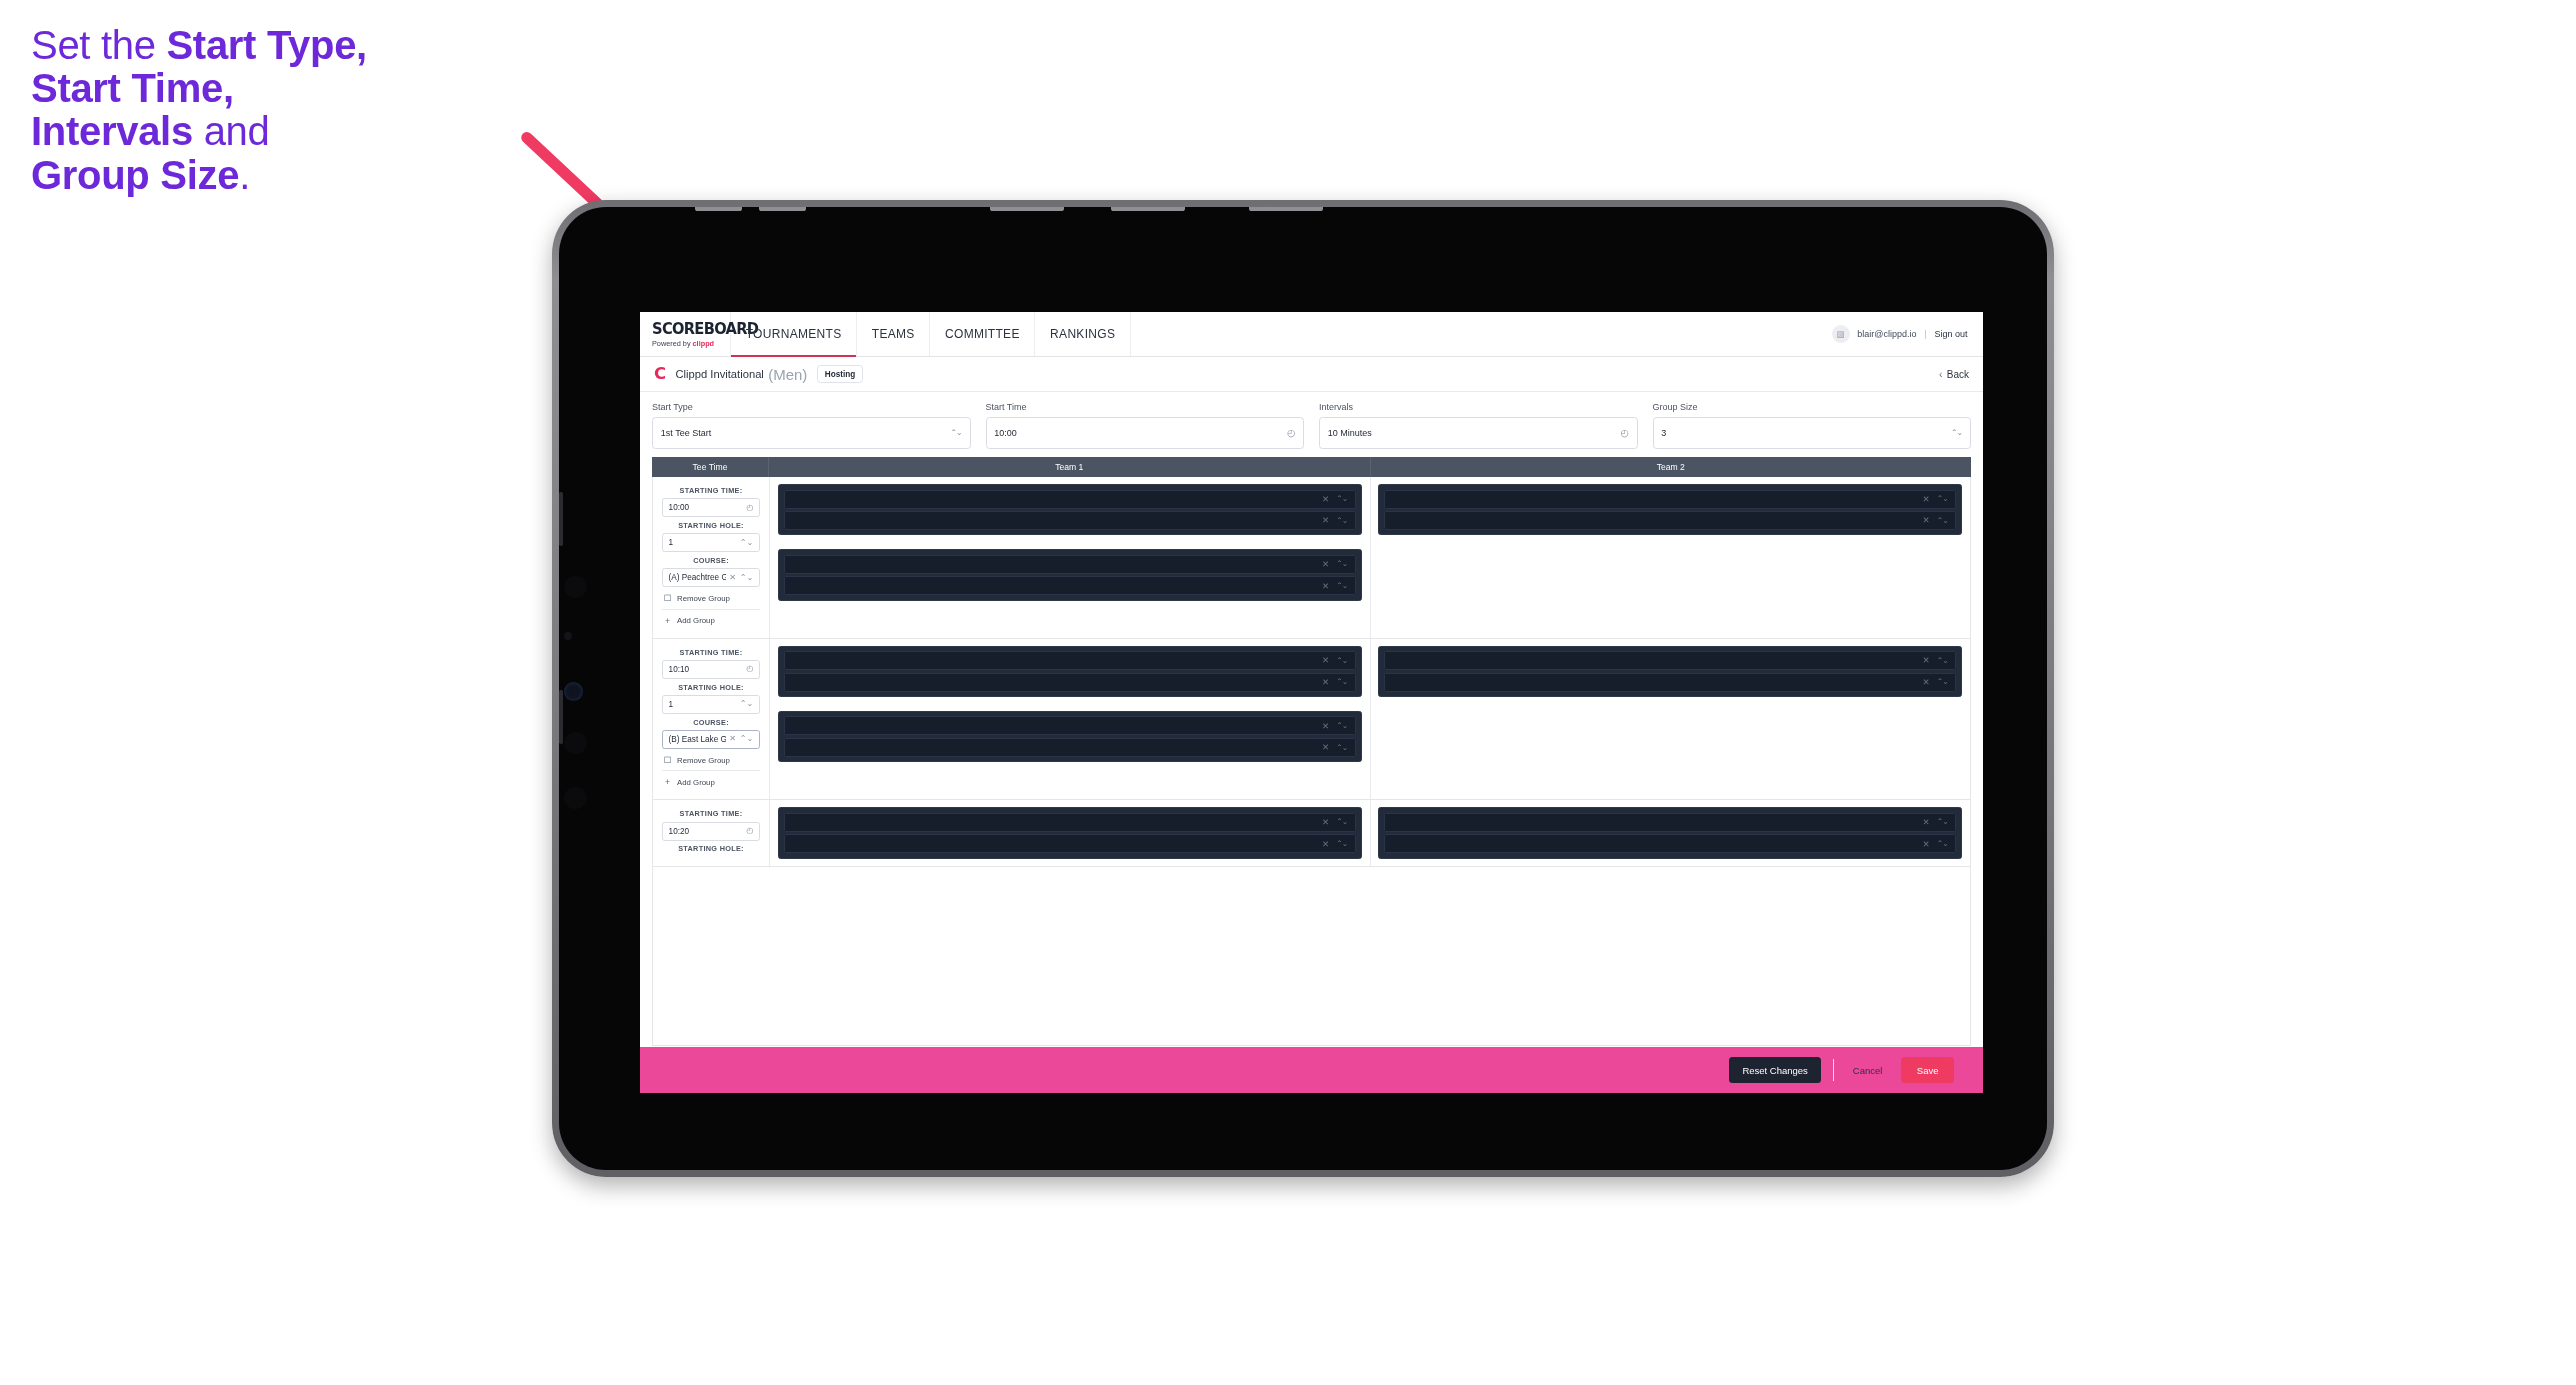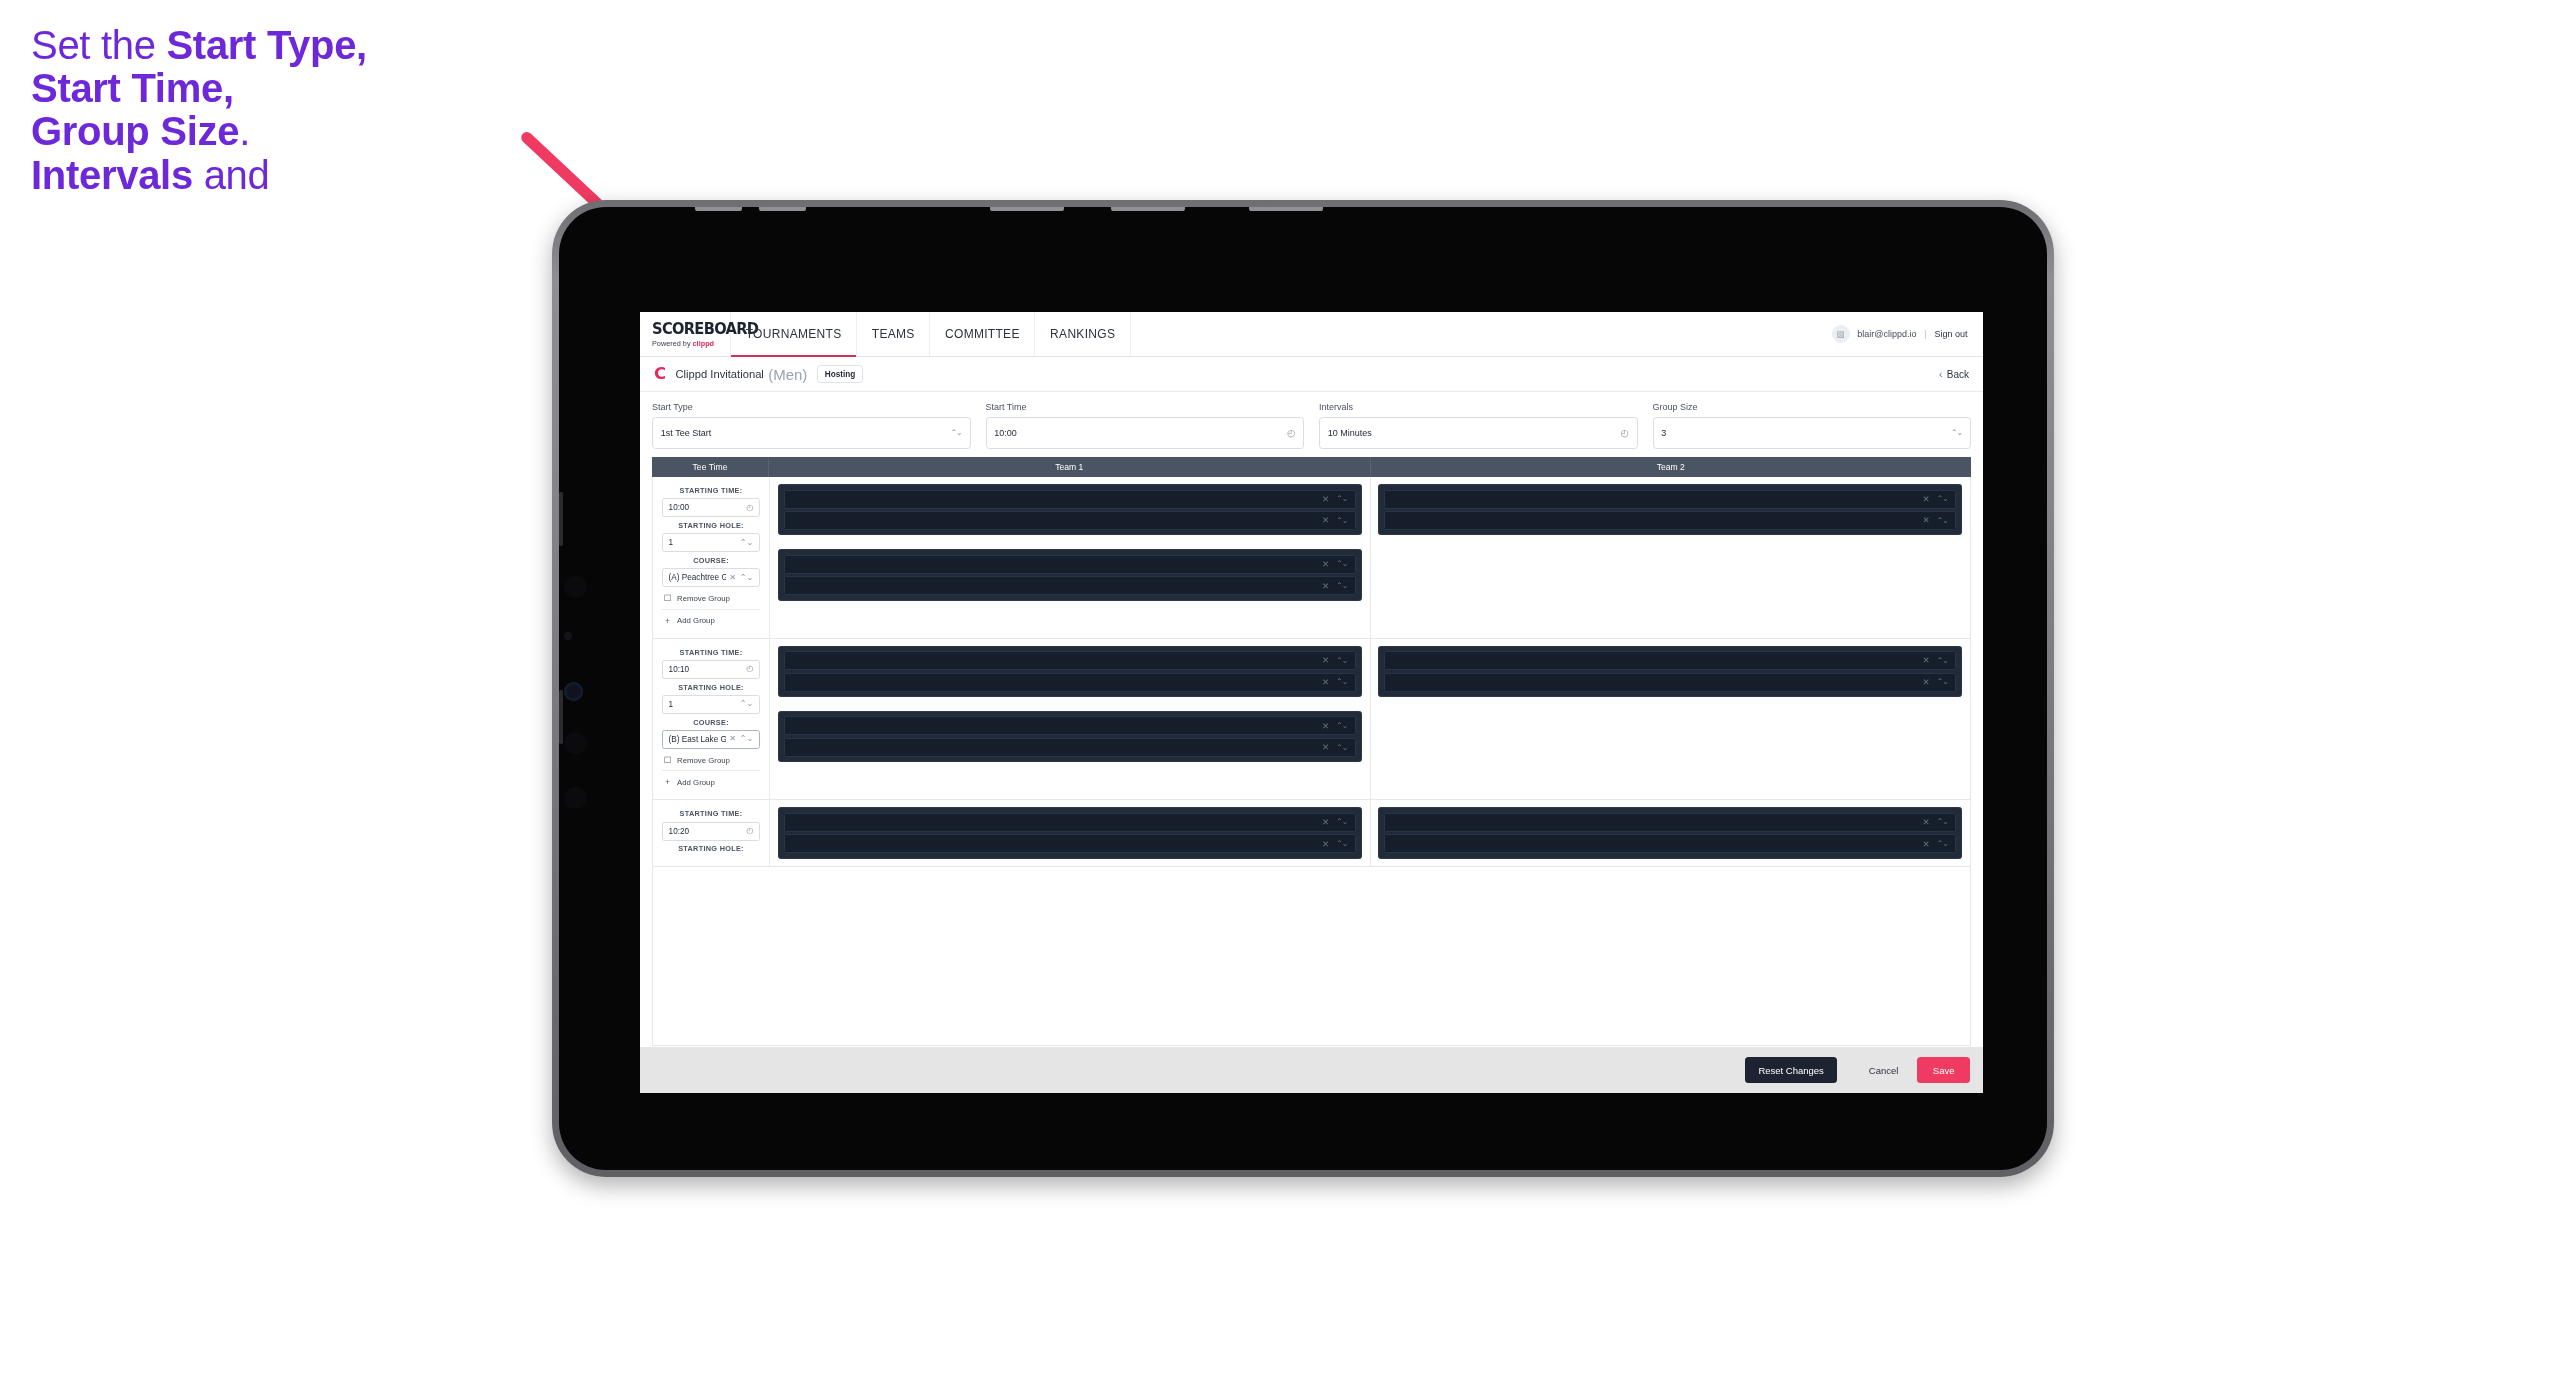--- a/index.html
+++ b/index.html
@@ -189,22 +189,22 @@
     height: 19px; background:#161d2b; border:0.9px solid #2b real; border:0.9px solid #2b3446;
     border-radius: 1.7px; display:flex; align-items:center; padding: 0 7px;
   }
   .slot-fill { flex:1; }
   .slot-ic { color:#626e82; font-size: 8.6px; margin-left: 7px; line-height:1; }
   .slot-ic.sel { font-size: 7.8px; letter-spacing:-0.9px; }
   .spacer-block { height: 45px; }
 
   
   .footer {
-    height: 47px; background:#e5e5e5; display:flex; align-items:center; justify-content:flex-end;
-    gap: 12px; padding-right: 13px; flex:none; border-top:0.9px solid #fff;
+    height: 47px; background:#ec4899; display:flex; align-items:center; justify-content:flex-end;
+    gap: 12px; padding-right: 29px; flex:none; border-top:0.9px solid #fff;
   }
   .btn {
     font-size: 9.5px; border-radius: 3.5px; cursor:pointer; border:none;
     font-family: "Liberation Sans", sans-serif;
   }
   .btn-reset { background:#1d2330; color:#fff; padding: 7.8px 13px; }
   .btn-divider { width:0.9px; height:22.4px; background:#e2e4e8; }
   .btn-cancel { background:transparent; color:#2b3240; padding: 7.8px 7px; }
   .btn-save { background:#ef3b62; color:#fff; padding: 7.8px 15.5px; }
 
@@ -215,22 +215,22 @@
   }
 </style>
 </head>
 <body>
 
 <div class="stage">
 
   <div class="caption">
     <span class="ln"><span class="light">Set the </span><b>Start Type,</b></span>
     <span class="ln"><b>Start Time,</b></span>
+    <span class="ln"><b>Intervals</b><span class="light"> and</span></span>
     <span class="ln"><b>Group Size</b><span class="light">.</span></span>
-    <span class="ln"><b>Intervals</b><span class="light"> and</span></span>
   </div>
 
   <svg class="arrow" viewBox="0 0 460 420">
     <line x1="10" y1="10" x2="352" y2="330" stroke="#ef3b62" stroke-width="13" stroke-linecap="round"></line>
     <polygon points="300,300 395,360 330,375 318,330" fill="#ef3b62"></polygon>
   </svg>
 
   <div class="tablet">
     <div class="tablet-inner">
       <div class="tb-btn b1"></div>

